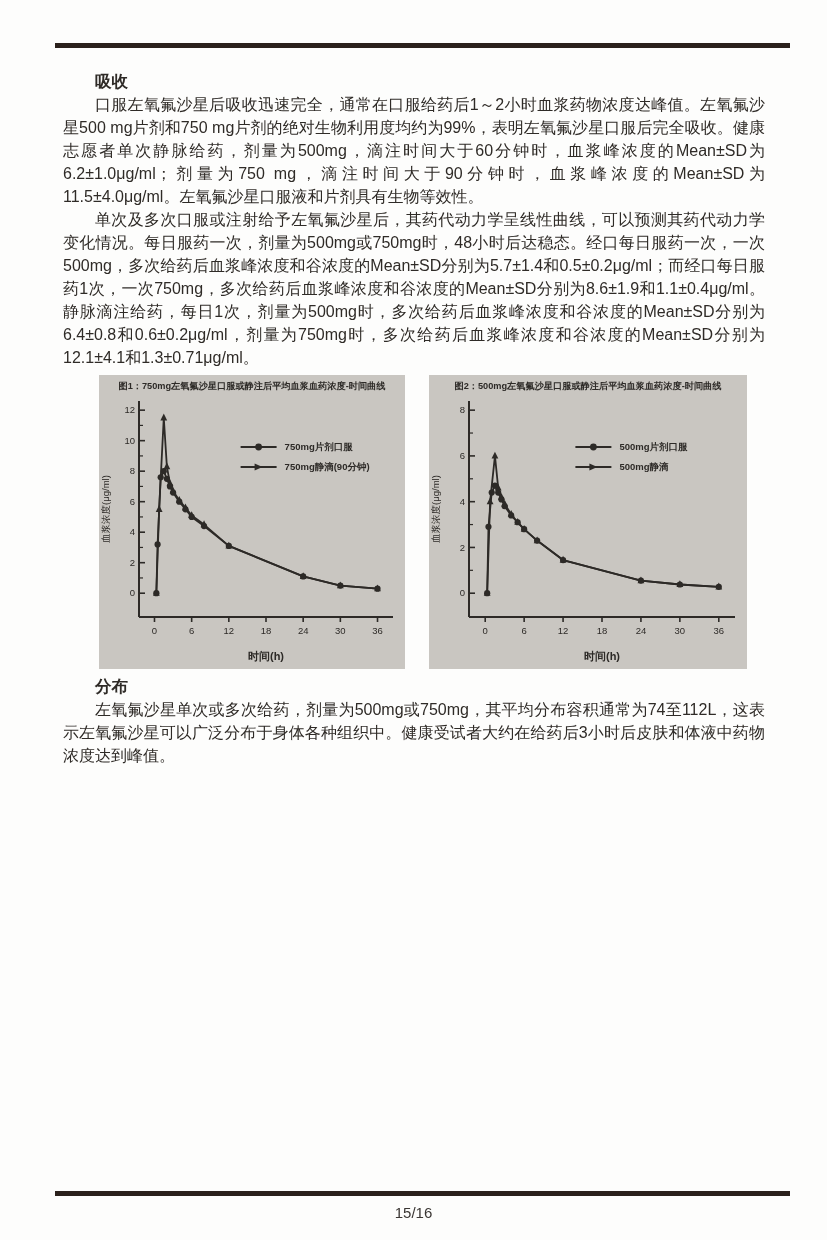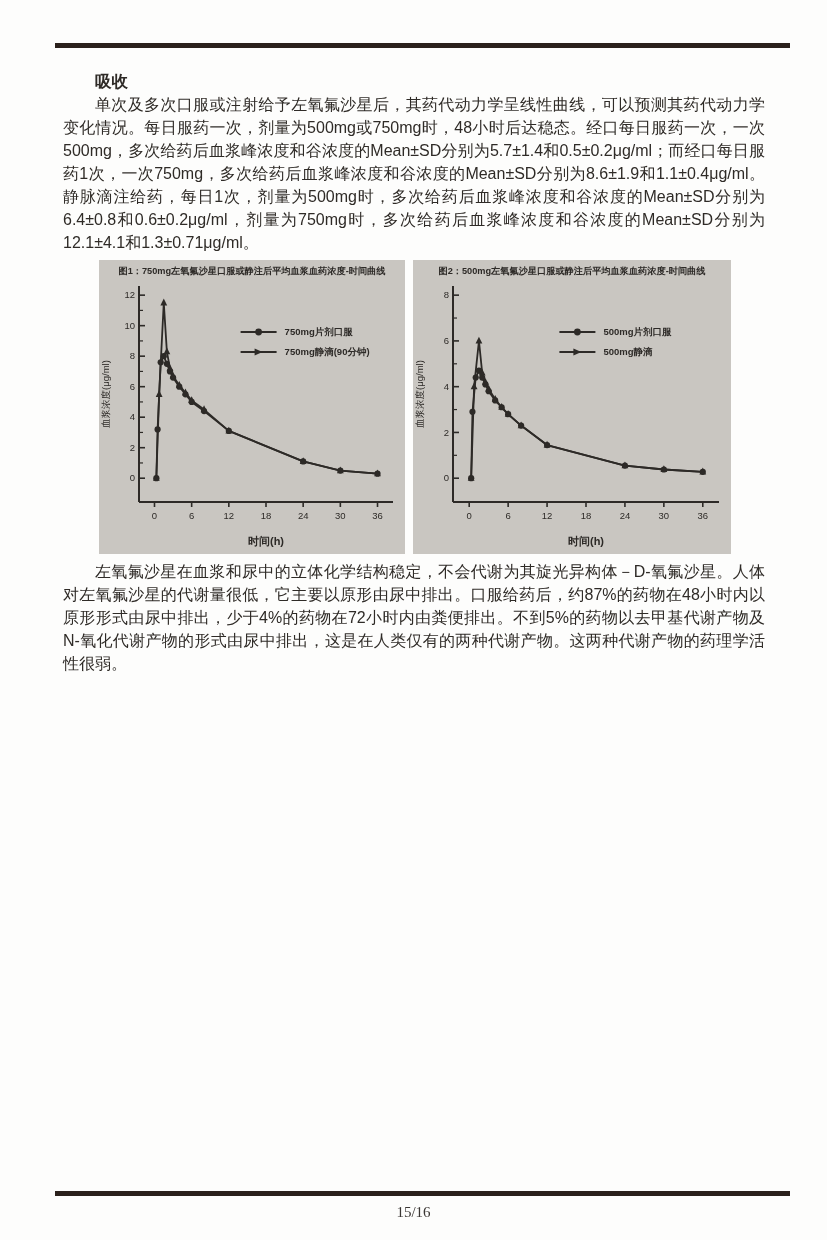--- a/index.html
+++ b/index.html
@@ -19,40 +19,41 @@
     position:absolute;top:70px;left:63px;width:702px;
     font-size:16px;line-height:23px;
     text-align:justify;
   }
   .section-heading{
     margin:0;padding:0 0 0 32px;
     font-size:16.5px;font-weight:bold;line-height:23px;
   }
   .content p{margin:0;text-indent:2em;}
   .figures{
-    display:flex;gap:8px;
+    display:flex;gap:24px;
     margin:6px 0 6px 36px;
   }
   .figure{display:block;}
   .page-number{
     position:absolute;top:1204px;left:0;width:100%;
     text-align:center;font-size:15px;color:#3a3633;
-    font-family:Liberation Serif, serif;
+    font-family:Liberation Sans, sans-serif;
   }
 </style>
 </head>
 <body>
 
 <div class="page">
 
   <div class="rule top"></div>
 
   <div class="content">
 
     <h3 class="section-heading">吸收</h3>
+    <p>口服左氧氟沙星后吸收迅速完全，通常在口服给药后1～2小时血浆药物浓度达峰值。左氧氟沙星500 mg片剂和750 mg片剂的绝对生物利用度均约为99%，表明左氧氟沙星口服后完全吸收。健康志愿者单次静脉给药，剂量为500mg，滴注时间大于60分钟时，血浆峰浓度的Mean±SD为6.2±1.0μg/ml；剂量为750 mg，滴注时间大于90分钟时，血浆峰浓度的Mean±SD为11.5±4.0μg/ml。左氧氟沙星口服液和片剂具有生物等效性。</p>
     <p>单次及多次口服或注射给予左氧氟沙星后，其药代动力学呈线性曲线，可以预测其药代动力学变化情况。每日服药一次，剂量为500mg或750mg时，48小时后达稳态。经口每日服药一次，一次500mg，多次给药后血浆峰浓度和谷浓度的Mean±SD分别为5.7±1.4和0.5±0.2μg/ml；而经口每日服药1次，一次750mg，多次给药后血浆峰浓度和谷浓度的Mean±SD分别为8.6±1.9和1.1±0.4μg/ml。静脉滴注给药，每日1次，剂量为500mg时，多次给药后血浆峰浓度和谷浓度的Mean±SD分别为6.4±0.8和0.6±0.2μg/ml，剂量为750mg时，多次给药后血浆峰浓度和谷浓度的Mean±SD分别为12.1±4.1和1.3±0.71μg/ml。</p>
 
     <div class="figures">
       <svg class="figure" width="306" height="294">
           <rect x="0" y="0" width="306" height="294" fill="#c9c6c1"></rect>
           <text x="153" y="14" text-anchor="middle" fill="#2d2a27" font-size="9.2" font-weight="bold">图1：750mg左氧氟沙星口服或静注后平均血浆血药浓度-时间曲线</text>
           <g stroke="#2d2a27" stroke-width="2">
             <line x1="40" y1="26" x2="40" y2="242"></line>
             <line x1="40" y1="242" x2="294" y2="242"></line>
           </g>
@@ -220,21 +221,22 @@
             <line x1="146.4" y1="72" x2="182.4" y2="72" stroke="#2d2a27" stroke-width="1.8"></line>
             <circle cx="164.4" cy="72" r="3.4" fill="#2d2a27"></circle>
             <text x="190.4" y="75.4" fill="#2d2a27" font-size="9.5" font-weight="bold">500mg片剂口服</text>
             <line x1="146.4" y1="92" x2="182.4" y2="92" stroke="#2d2a27" stroke-width="1.8"></line>
             <path d="M160.4 88.6L168.4 92L160.4 95.4Z" fill="#2d2a27"></path>
             <text x="190.4" y="95.4" fill="#2d2a27" font-size="9.5" font-weight="bold">500mg静滴</text>
           </g>
         </svg>
     </div>
 
-
-    <p>左氧氟沙星在血浆和尿中的立体化学结构稳定，不会代谢为其旋光异构体－D-氧氟沙星。人体对左氧氟沙星的代谢量很低，它主要以原形由尿中排出。口服给药后，约87%的药物在48小时内以原形形式由尿中排出，少于4%的药物在72小时内由粪便排出。不到5%的药物以去甲基代谢产物及N-氧化代谢产物的形式由尿中排出，这是在人类仅有的两种代谢产物。这两种代谢产物的药理学活性很弱。</p>
+    <h3 class="section-heading">分布</h3>
+    <p>左氧氟沙星单次或多次给药，剂量为500mg或750mg，其平均分布容积通常为74至112L，这表示左氧氟沙星可以广泛分布于身体各种组织中。健康受试者大约在给药后3小时后皮肤和体液中药物浓度达到峰值。</p>
+
 
   </div>
 
   <div class="rule bottom"></div>
   <div class="page-number">15/16</div>
 
 </div>
 
 </body></html>

